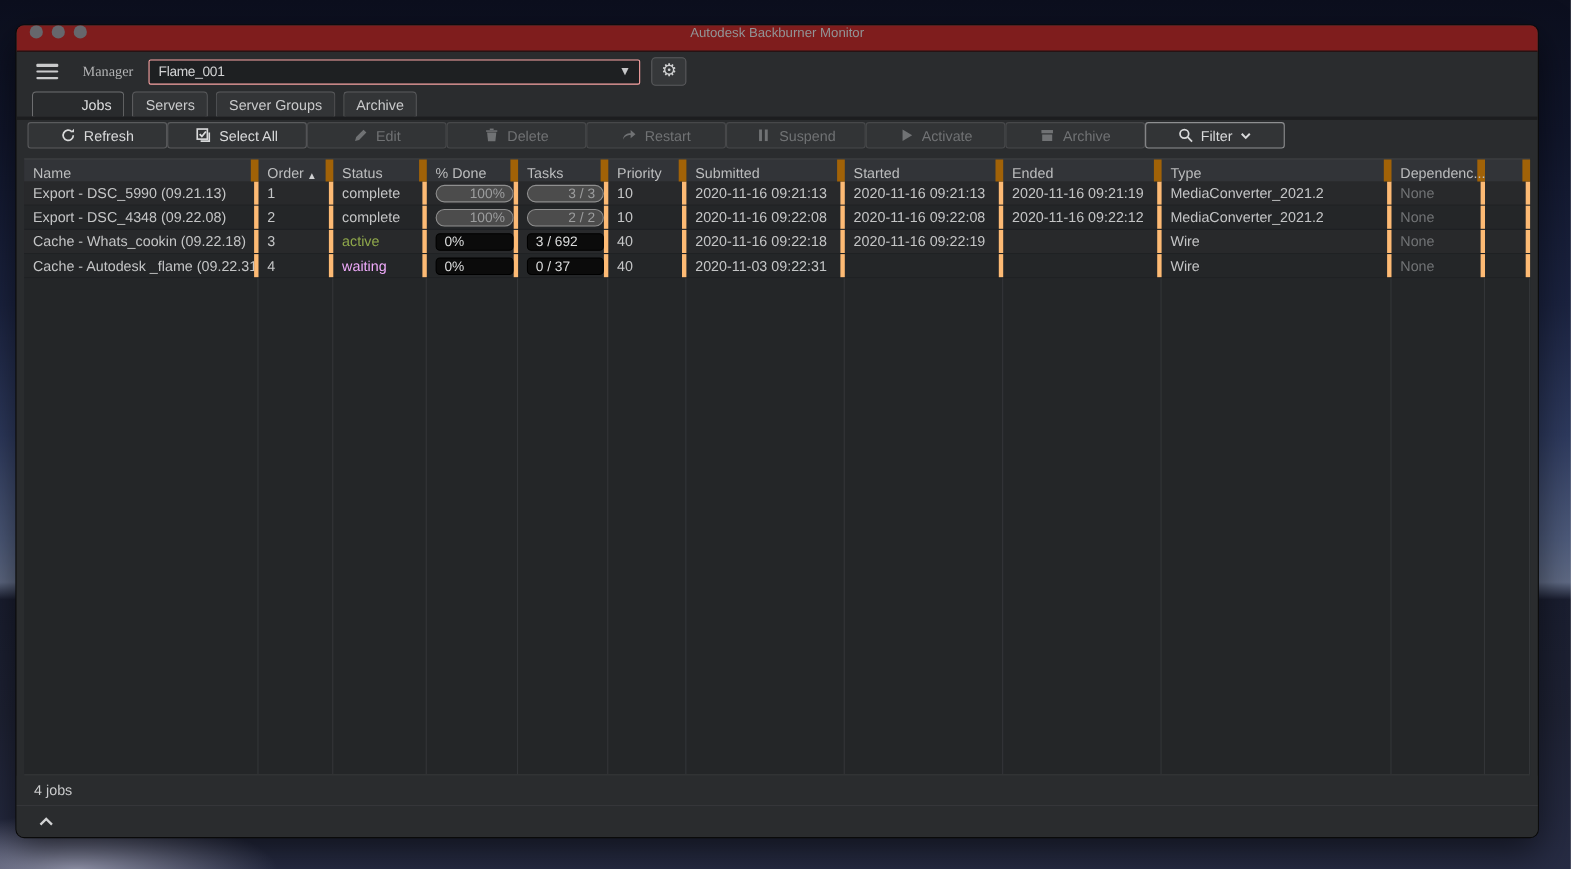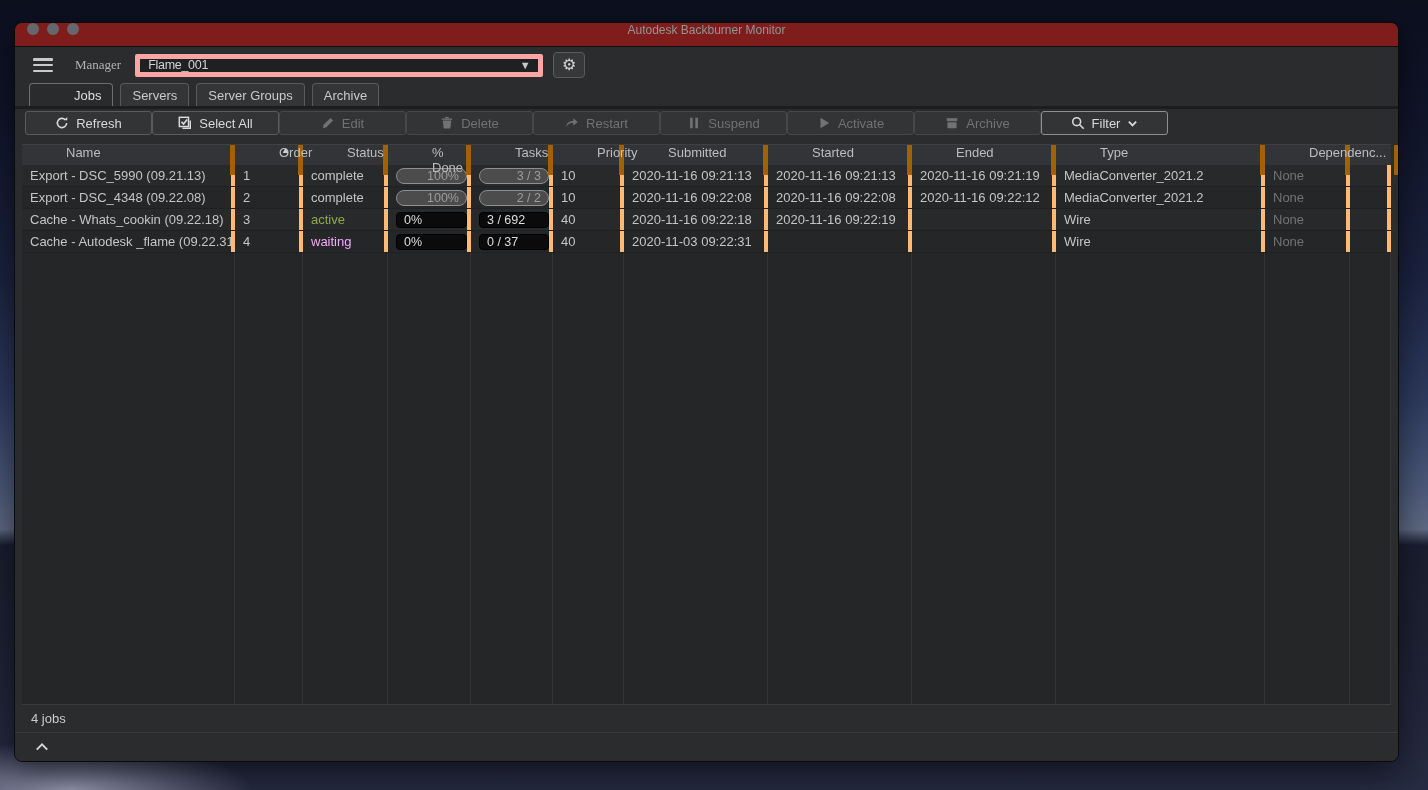--- a/index.html
+++ b/index.html
@@ -20,21 +20,21 @@
   .titlebar { height:24px; background:#7f1d1d; border-bottom:1px solid #0e0f10;
     display:flex; align-items:flex-start; position:relative; flex:0 0 auto; }
   .lights { display:flex; gap:8px; margin-left:12px; }
   .light { width:12px; height:12px; border-radius:50%; background:#66676c; }
   .wtitle { position:absolute; left:0; right:0; text-align:center; color:#929496; font-size:12px; }
   
   .toolbar { height:36px; display:flex; align-items:center; flex:0 0 auto; }
   .hamburger { width:20px; height:14px; margin-left:18px; display:flex; flex-direction:column; justify-content:space-between; cursor:pointer; }
   .hamburger span { display:block; height:2.5px; background:#c9cacb; border-radius:1px; }
   .mgr-label { color:#b2b3b4; font-size:13px; margin-left:22px;font-family:Liberation Serif, serif; }
-  .combo { margin-left:14px; width:408px; height:23px; background:#1e2022; border:5px solid #fca5a5;
+  .combo { margin-left:14px; width:447px; height:23px; background:#1e2022; border:1px solid #fca5a5;
     border-radius:2px; display:flex; align-items:center; color:#d2d3d4; font-size:12.5px; }
   .combo .val { flex:1; padding-left:8px; letter-spacing:-0.3px; }
   .combo .arrow { width:26px; height:100%; display:flex; align-items:center; justify-content:center; color:#c6c7c8; font-size:11px; }
   .gearbtn { margin-left:10px; width:32px; height:26px; background:#36383a; border:1px solid #5a5b5d; border-radius:4px;
     color:#cfd0d1; font-size:16px; display:flex; align-items:center; justify-content:center; line-height:1; }
   
   .tabrow { height:26px; flex:0 0 auto; display:flex; align-items:flex-end; padding-left:14px; border-bottom:3px solid #1c1d1f; }
   .tab { height:23px; padding:0 11px; margin-right:7px; display:flex; align-items:center;
     background:#333537; border:1px solid #5a5b5d; border-bottom:none; border-radius:4px 4px 0 0;
     color:#c9cacb; font-size:13px; }
@@ -44,21 +44,21 @@
   .abtn { width:127px; height:24px; background:#323436; border:1px solid #5a5b5d; border-radius:3px;
     display:flex; align-items:center; justify-content:center; gap:7px; color:#d8d9da; font-size:13px; }
   .abtn svg { flex:0 0 auto; }
   .abtn.disabled { color:#707274; border-color:#47484a; }
   .abtn.filter { border-color:#8e8f91; }
   
   .table { flex:1 1 auto; display:flex; flex-direction:column; margin:0 7px; min-height:0;
     --cols: 213px 68px 85px 83px 82px 71px 144px 144px 144px 209px 85px 1fr; }
   .thead { display:grid; grid-template-columns:var(--cols); height:21px; background:#323438;
     border-top:1px solid #3e4042; flex:0 0 auto; }
-  .th { color:#bcbdbe; font-size:13px; padding-left:8px; display:flex; align-items:flex-start; border-right:5px solid #a16207; position:relative;margin-left:36px; }
+  .th { color:#bcbdbe; font-size:13px; padding-left:8px; display:flex; align-items:flex-end; border-right:7px solid #a16207; position:relative; }
   .th .sort { position:absolute; right:8px; color:#cfd0d1; font-size:9px; }
   .tr { display:grid; grid-template-columns:var(--cols); height:22px; border-bottom:1px solid #1f2123; flex:0 0 auto; }
   .tr:nth-child(odd) { background:#242628; }
   .tr:nth-child(even) { background:#28292b; }
   .td { color:#c4c5c6; font-size:13px; padding-left:8px; display:flex; align-items:center;
     border-right:4px solid #fdba74; overflow:hidden; white-space:nowrap; }
   .td.dim { color:#717375; }
   .st-complete { color:#c4c5c6; }
   .st-active { color:#8fa84b; }
   .st-waiting { color:#f0abfc; }

